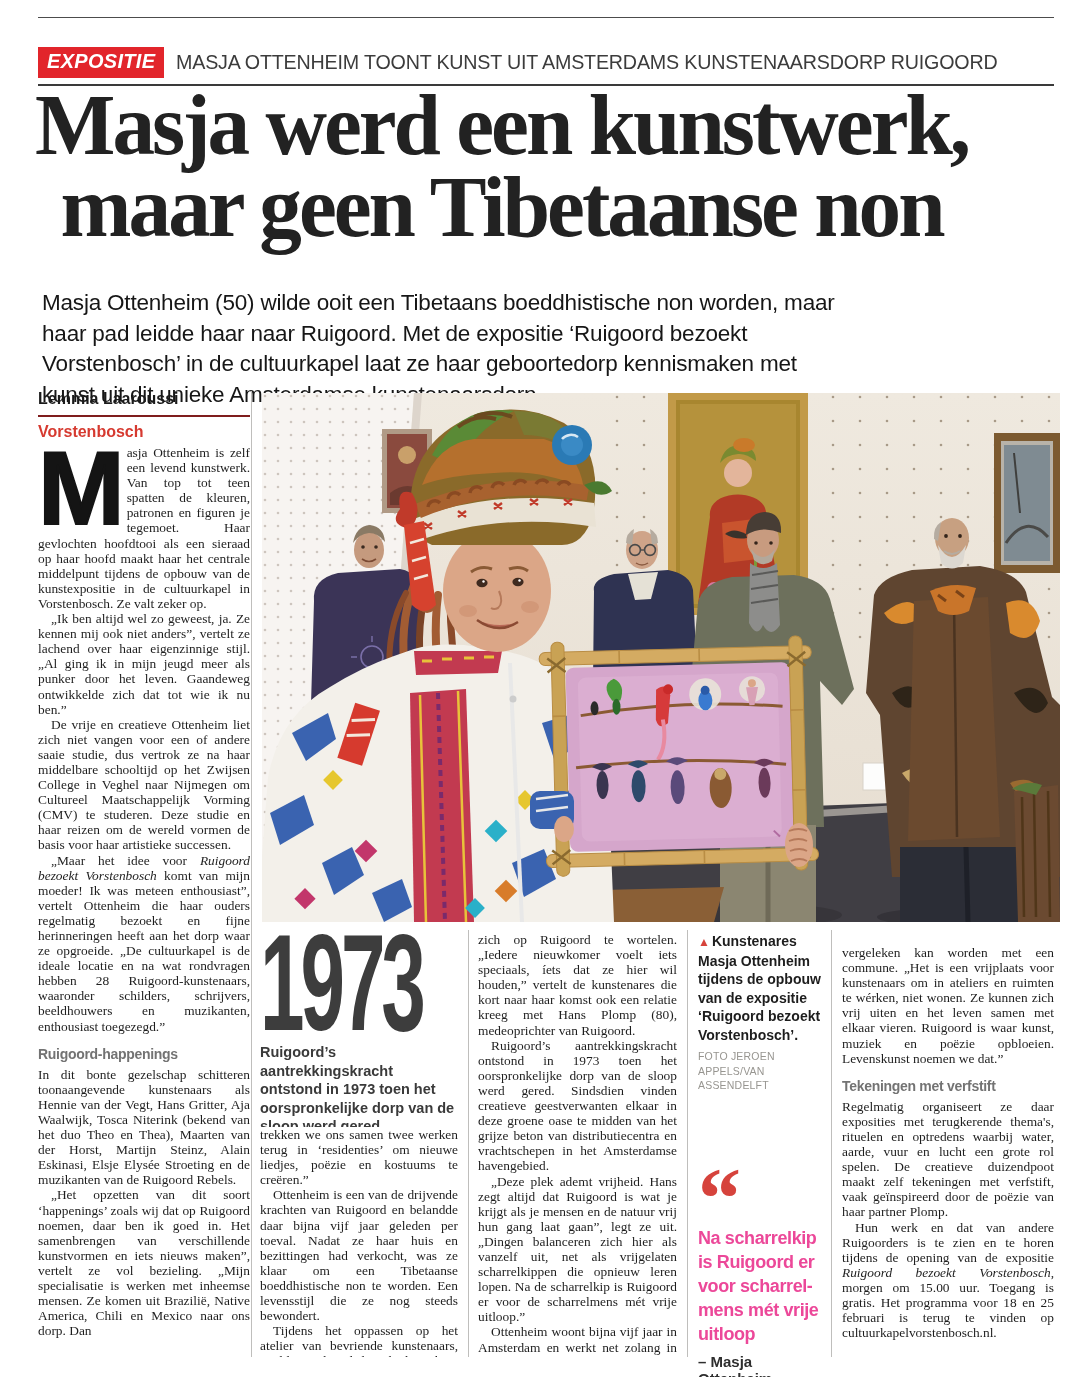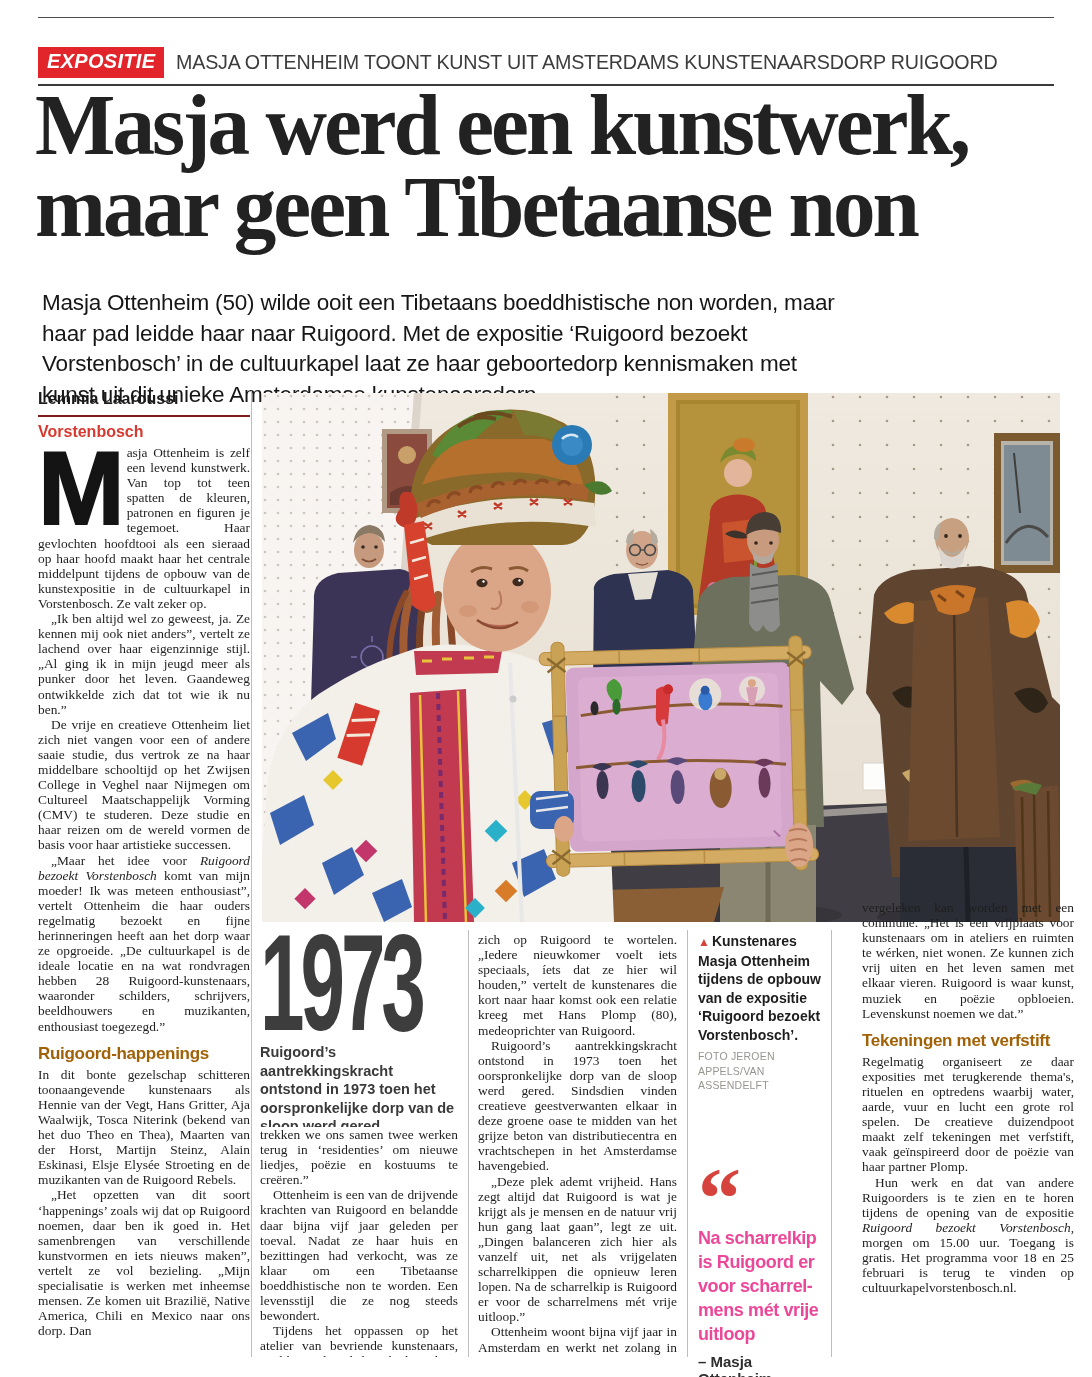--- a/index.html
+++ b/index.html
@@ -4,42 +4,42 @@
 <style>
   html,body{margin:0;padding:0;background:#ffffff;}
   body{width:1092px;height:1377px;position:relative;font-family:"Liberation Sans",sans-serif;overflow:hidden;}
   .page{position:absolute;inset:0;}
   .rule{position:absolute;left:38px;width:1016px;background:#4c4c4c;}
   .top-rule{top:17px;height:1px;}
   .kicker-rule{top:84px;height:2px;background:#3a3a3a;}
   .kicker-row{position:absolute;left:38px;top:46px;height:32px;display:flex;align-items:center;white-space:nowrap;}
   .tag{background:#e2252b;color:#ffffff;font-weight:bold;font-size:20px;letter-spacing:.3px;padding:3px 9px 5px 9px;font-style:italic;}
   .kicker-text{display:inline-block;margin-left:12px;font-size:20.5px;color:#3c3c3c;letter-spacing:-.2px;transform:scaleX(.96);transform-origin:left center;}
-  .headline{position:absolute;left:35px;top:84px;margin:0;font-family:"Liberation Serif",serif;font-weight:bold;color:#222222;font-size:86px;line-height:82px;letter-spacing:-3px;white-space:nowrap;}
+  .headline{position:absolute;left:35px;top:84px;margin:0;font-family:"Liberation Serif",serif;font-weight:bold;color:#222222;font-size:86px;line-height:82px;letter-spacing:-3px;white-space:nowrap;text-align:center;}
   .headline .hl{display:block;transform:scaleX(.99);transform-origin:left;}
   .lead{position:absolute;left:38px;top:284px;width:800px;margin:4px;font-size:22.5px;line-height:30.5px;color:#161616;letter-spacing:-.2px;}
   .byline{position:absolute;left:38px;top:390px;width:212px;}
   .author{font-size:16px;font-weight:bold;color:#1a1a1a;padding-bottom:7px;border-bottom:2px solid #7f1d1d;}
   .location{margin-top:6px;font-size:16px;font-weight:bold;color:#d63a30;}
   .photo{position:absolute;left:262px;top:393px;width:798px;height:529px;margin:0;overflow:hidden;}
   .vr{position:absolute;width:1px;background:#bfbebc;}
   .vr1{left:251px;top:391px;height:966px;}
   .vr2{left:468px;top:930px;height:427px;}
   .vr3{left:687px;top:930px;height:427px;}
   .vr4{left:831px;top:930px;height:427px;}
   .col{position:absolute;overflow:hidden;font-family:"Liberation Serif",serif;font-size:13.4px;line-height:15.1px;color:#1e1e1e;text-align:justify;}
   .col1{left:38px;top:445px;width:212px;height:912px;}
   .col2{left:260px;top:930px;width:198px;height:427px;}
   .col3{left:478px;top:932px;width:199px;height:424px;}
-  .col5{left:842px;top:900px;width:212px;height:424px;margin-left:20px;}
+  .col5{left:842px;top:945px;width:212px;height:424px;}
   .bp{margin:0;}
   .bp.ind{text-indent:13px;}
   .it{font-style:italic;}
   .dropcap{float:left;font-family:"Liberation Sans",sans-serif;font-weight:bold;font-size:104px;line-height:78px;color:#141414;margin:4px 7px 0 0;letter-spacing:-5px;-webkit-text-stroke:2px #141414;}
-  .subhead{font-family:"Liberation Sans",sans-serif;font-weight:bold;font-size:17px;line-height:20px;letter-spacing:-.3px;color:#a16207;margin:10px 0 3px 0;text-align:left;text-indent:0;}
+  .subhead{font-family:"Liberation Sans",sans-serif;font-weight:bold;font-size:14px;line-height:20px;letter-spacing:-.3px;color:#737373;margin:10px 0 3px 0;text-align:left;text-indent:0;}
   .fact{height:197px;overflow:hidden;}
   .fact-number{font-family:"Liberation Sans",sans-serif;font-weight:bold;font-size:138px;line-height:104px;color:#3d3d3d;letter-spacing:-7px;transform:scaleX(.58);transform-origin:left center;white-space:nowrap;}
   .fact-text{margin-top:9px;font-family:"Liberation Sans",sans-serif;font-weight:bold;font-size:14.5px;line-height:18.5px;color:#3a3a3a;text-align:left;}
   .col4{position:absolute;left:698px;top:932px;width:126px;height:424px;}
   .caption{font-family:"Liberation Sans",sans-serif;font-weight:bold;font-size:14px;line-height:18.5px;color:#1d1d1d;}
   .marker{color:#d6433c;font-size:12px;margin-right:2px;}
   .credit{margin-top:5px;font-weight:normal;font-size:10.5px;line-height:14.5px;color:#979590;letter-spacing:.2px;}
   .pullquote{position:absolute;left:0;top:240px;width:126px;}
   .q-mark{font-family:"Liberation Serif",serif;font-weight:bold;font-size:86px;line-height:54px;color:#d6433c;letter-spacing:-4px;}
   .q-text{font-family:"Liberation Sans",sans-serif;font-weight:bold;font-size:18px;line-height:24px;letter-spacing:-.4px;color:#ec4899;text-align:left;}

